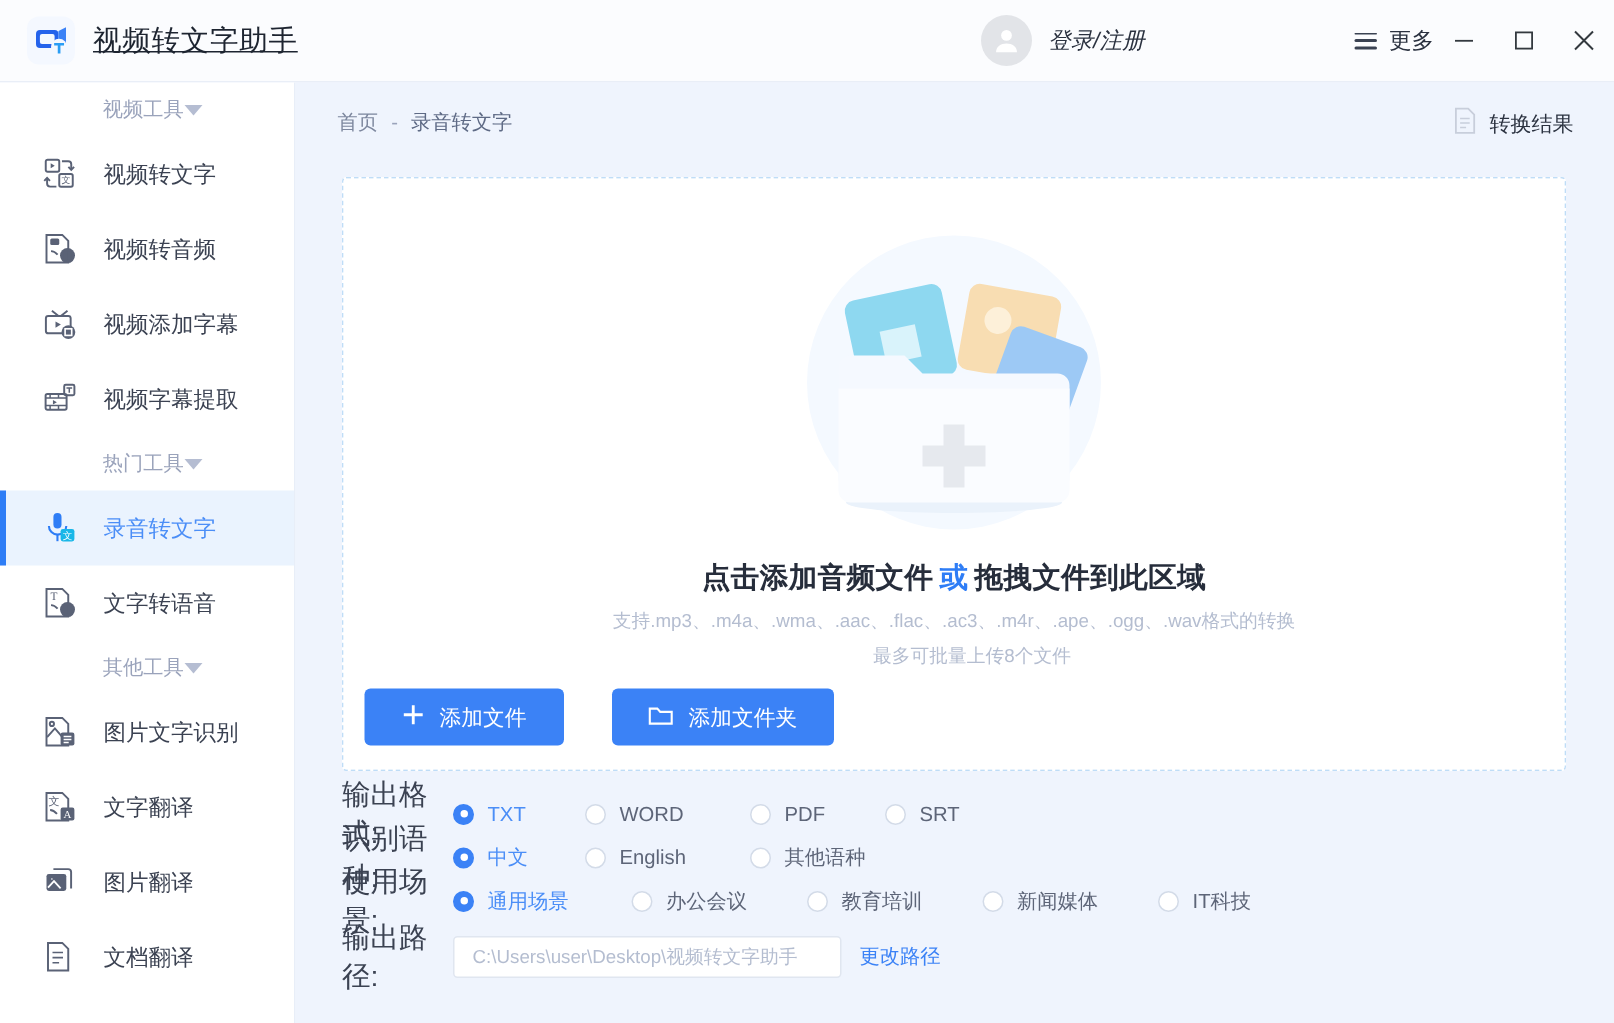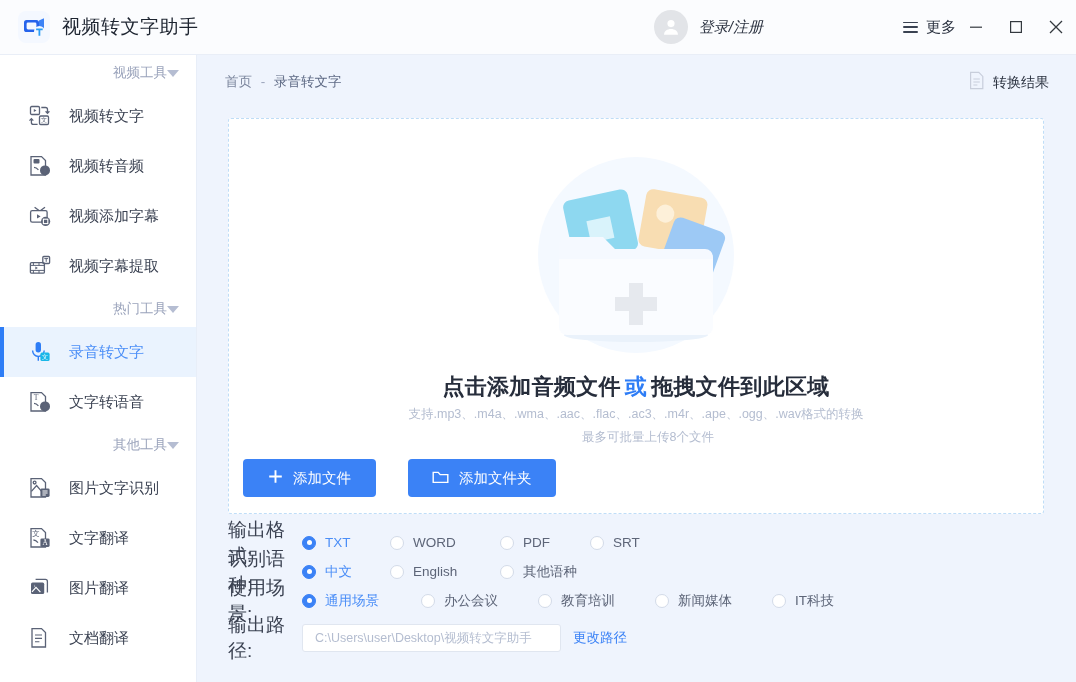--- a/index.html
+++ b/index.html
@@ -16,21 +16,21 @@
     position: absolute; left: 0; top: 0; width: 1076px; height: 55px;
     background: #fbfcfe; display: flex; align-items: center;
     border-bottom: 1px solid #e9eef7;
   }
   .logo-wrap { display: flex; align-items: center; margin-left: 18px; }
   .logo-box {
     width: 32px; height: 32px; border-radius: 8px; background: #f4f8ff;
     display: flex; align-items: center; justify-content: center;
   }
   .app-title {
-    margin-left: 12px; font-size: 19px; color: #1d2430; letter-spacing: .5px;
+    margin-left: 12px; font-size: 19px; color: #1d2430; letter-spacing: .5px; text-decoration: underline;
   }
   .tb-right { margin-left: auto; display: flex; align-items: center; height: 100%; }
   .account { display: flex; align-items: center; font-style: italic; }
   .avatar {
     width: 34px; height: 34px; border-radius: 50%; background: #e2e4e8;
     display: flex; align-items: center; justify-content: center;
   }
   .account-label { margin-left: 11px; font-size: 15px; color: #2b3240; }
   .more-btn {
     display: flex; align-items: center; margin-left: 140px; cursor: pointer;
@@ -43,21 +43,21 @@
     cursor: pointer;
   }
   .wbtn:nth-of-type(1) { margin-left: 18px; }
 
   
   .sidebar {
     position: absolute; left: 0; top: 55px; width: 197px; height: 627px;
     background: #ffffff; border-right: 1px solid #e8eef8; overflow: hidden;
   }
   .sb-group-head {
-    display: flex; align-items: center; justify-content: flex-end;
+    display: flex; align-items: center; justify-content: center;
     padding: 0 17px 0 24px; height: 36px;
   }
   .sb-group-title { font-size: 13.5px; color: #9aa3bb; }
   .caret { width: 0; height: 0; border-left: 6px solid transparent; border-right: 6px solid transparent;
            border-top: 7px solid #b5bdd2; }
   .sb-item {
     position: relative; display: flex; align-items: center; height: 50px;
     padding-left: 27px; cursor: pointer;
   }
   .sb-item .sb-ico { width: 26px; height: 26px; display: flex; align-items: center; justify-content: center; }
@@ -80,21 +80,21 @@
 
   
   .upload {
     position: absolute; left: 31px; top: 63px; width: 816px; height: 396px;
     background: #ffffff; border: 1.5px dashed #bfddf7; border-radius: 3px;
     cursor: pointer;
   }
   .illus { position: absolute; left: 50%; top: 28px; transform: translateX(-50%); }
   .drop-title {
     position: absolute; left: 0; right: 0; top: 253px; text-align: center;
-    font-size: 22px; font-weight: bold; color: #262d3b; letter-spacing: .3px;
+    font-size: 19px; font-weight: bold; color: #262d3b; letter-spacing: .3px;
   }
   .drop-title .or { color: #2e7df6; margin: 0 4px; }
   .drop-sub {
     position: absolute; left: 0; right: 0; top: 287px; text-align: center;
     font-size: 12.5px; color: #b4bdd0;
   }
   .drop-sub2 {
     position: absolute; left: 0; right: 0; top: 310px; text-align: center;
     font-size: 12.5px; color: #b4bdd0; padding-left: 24px;
   }

